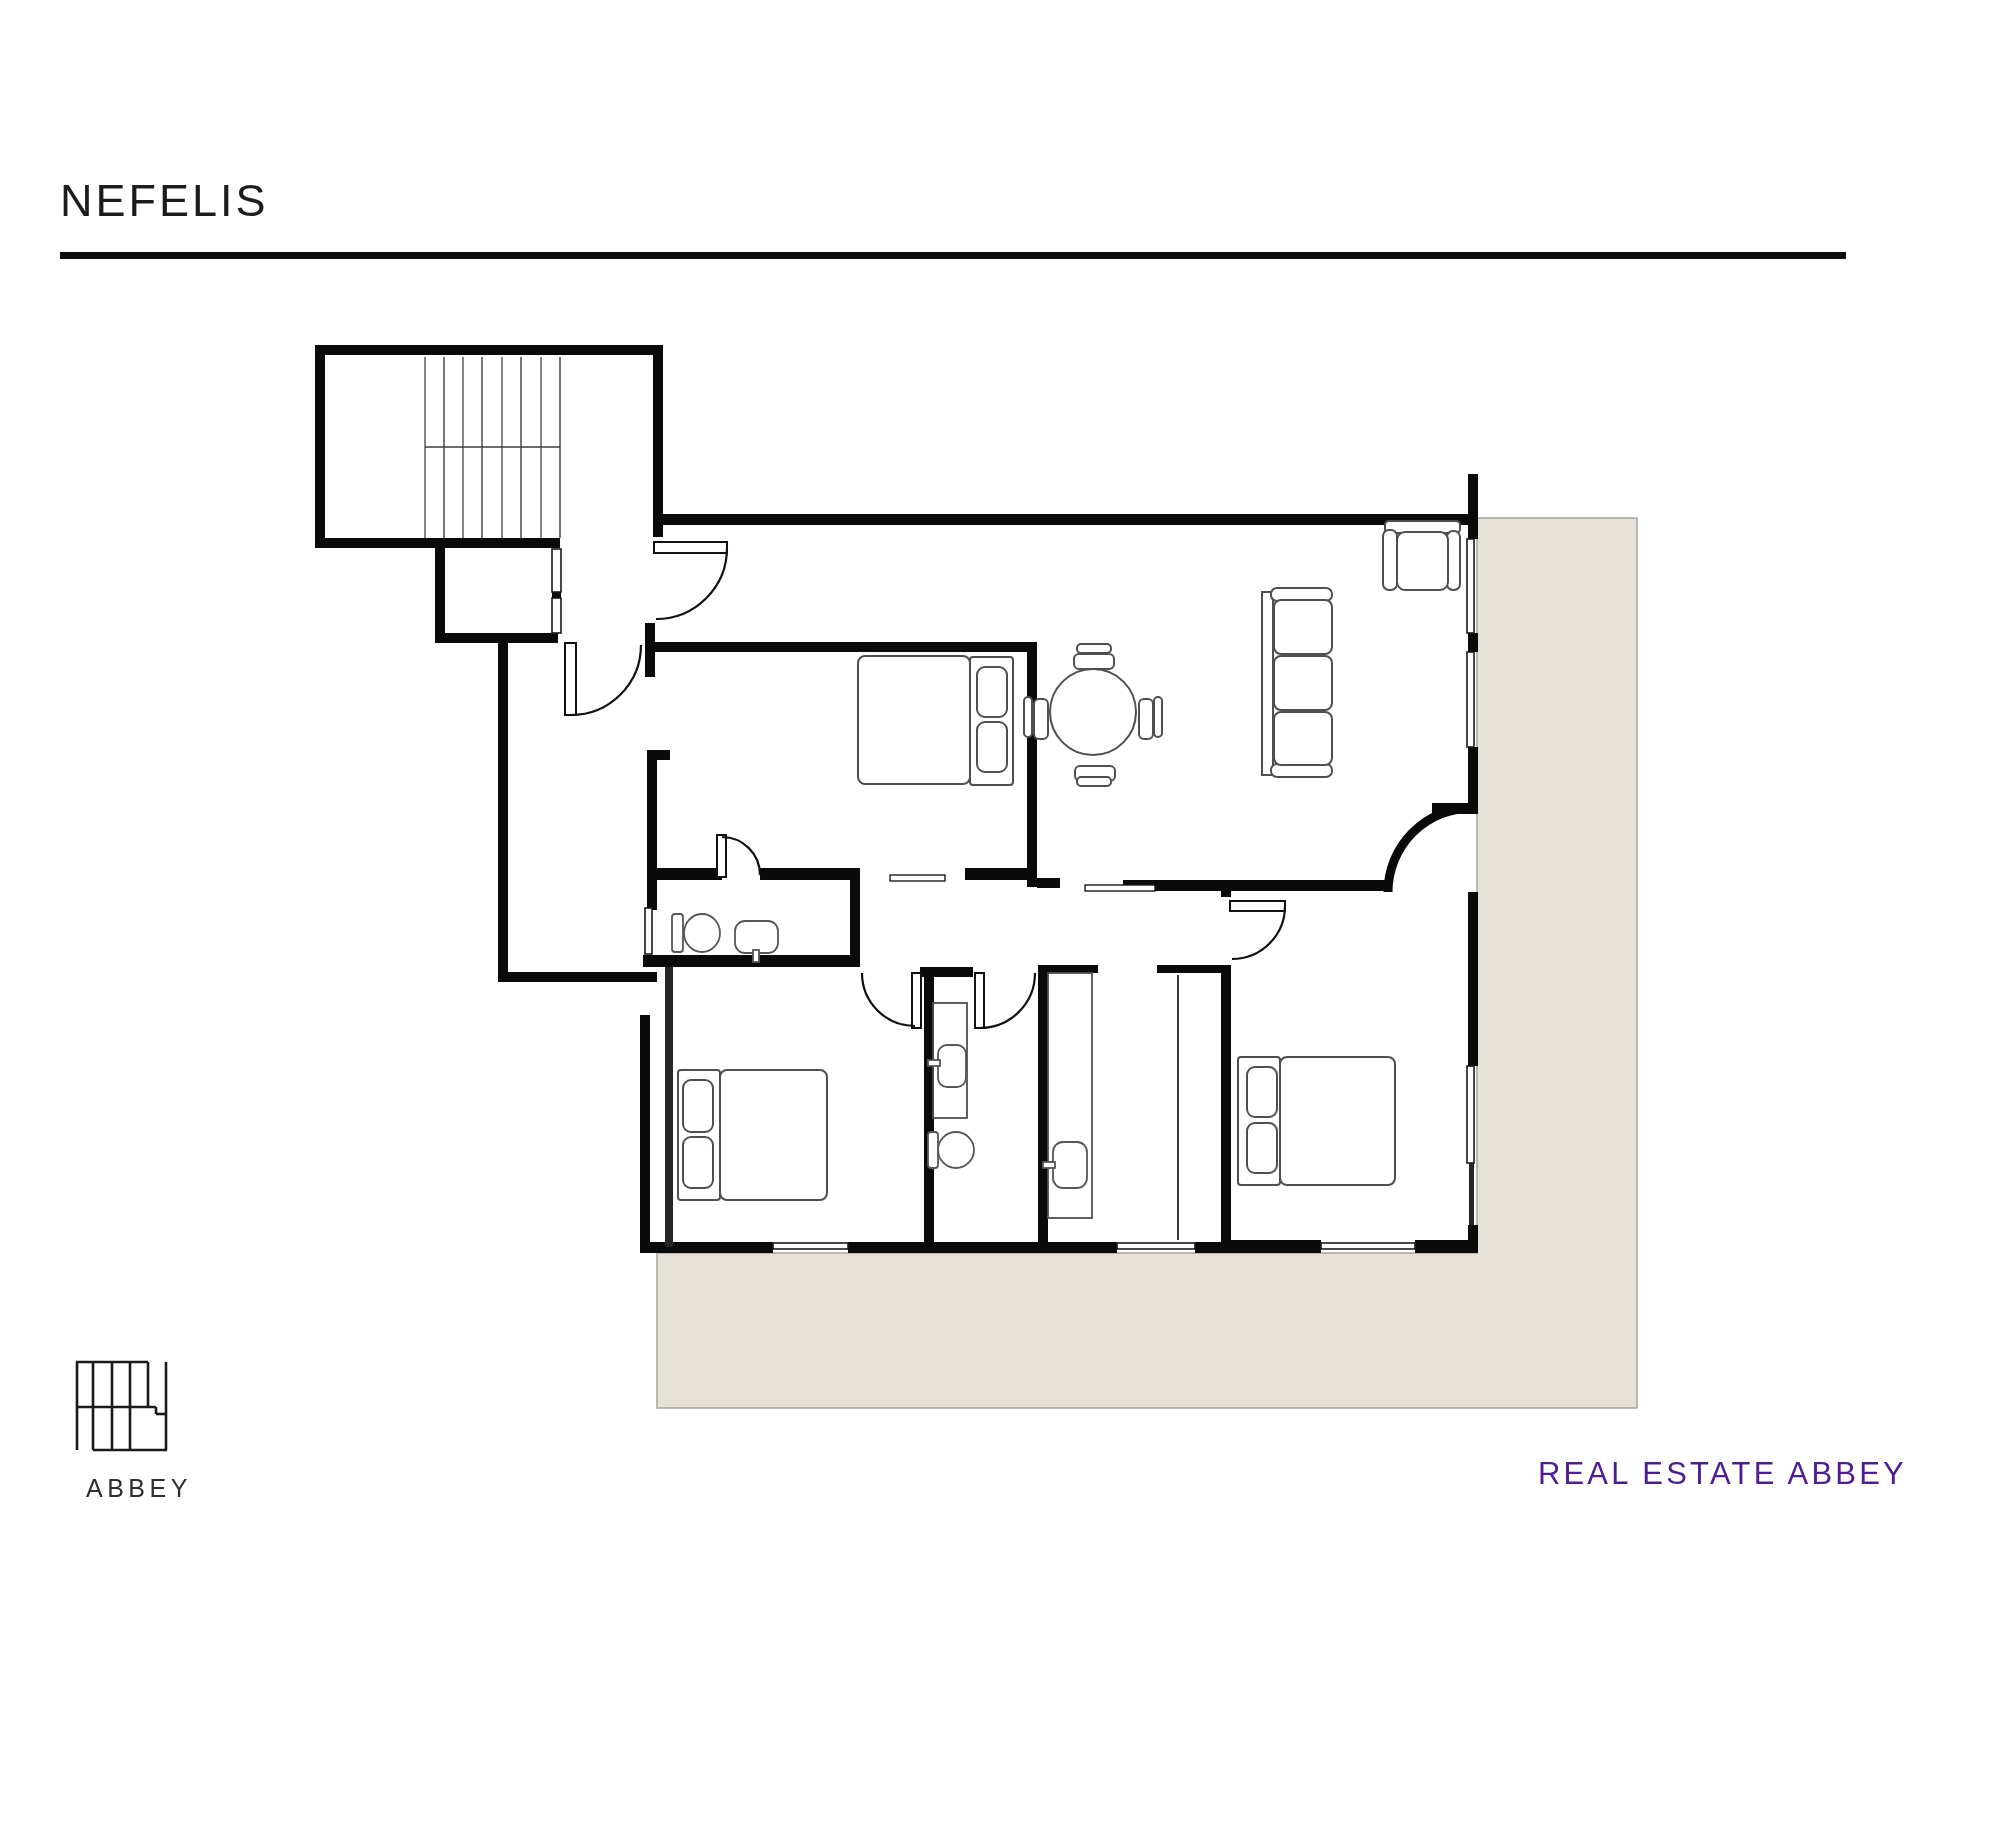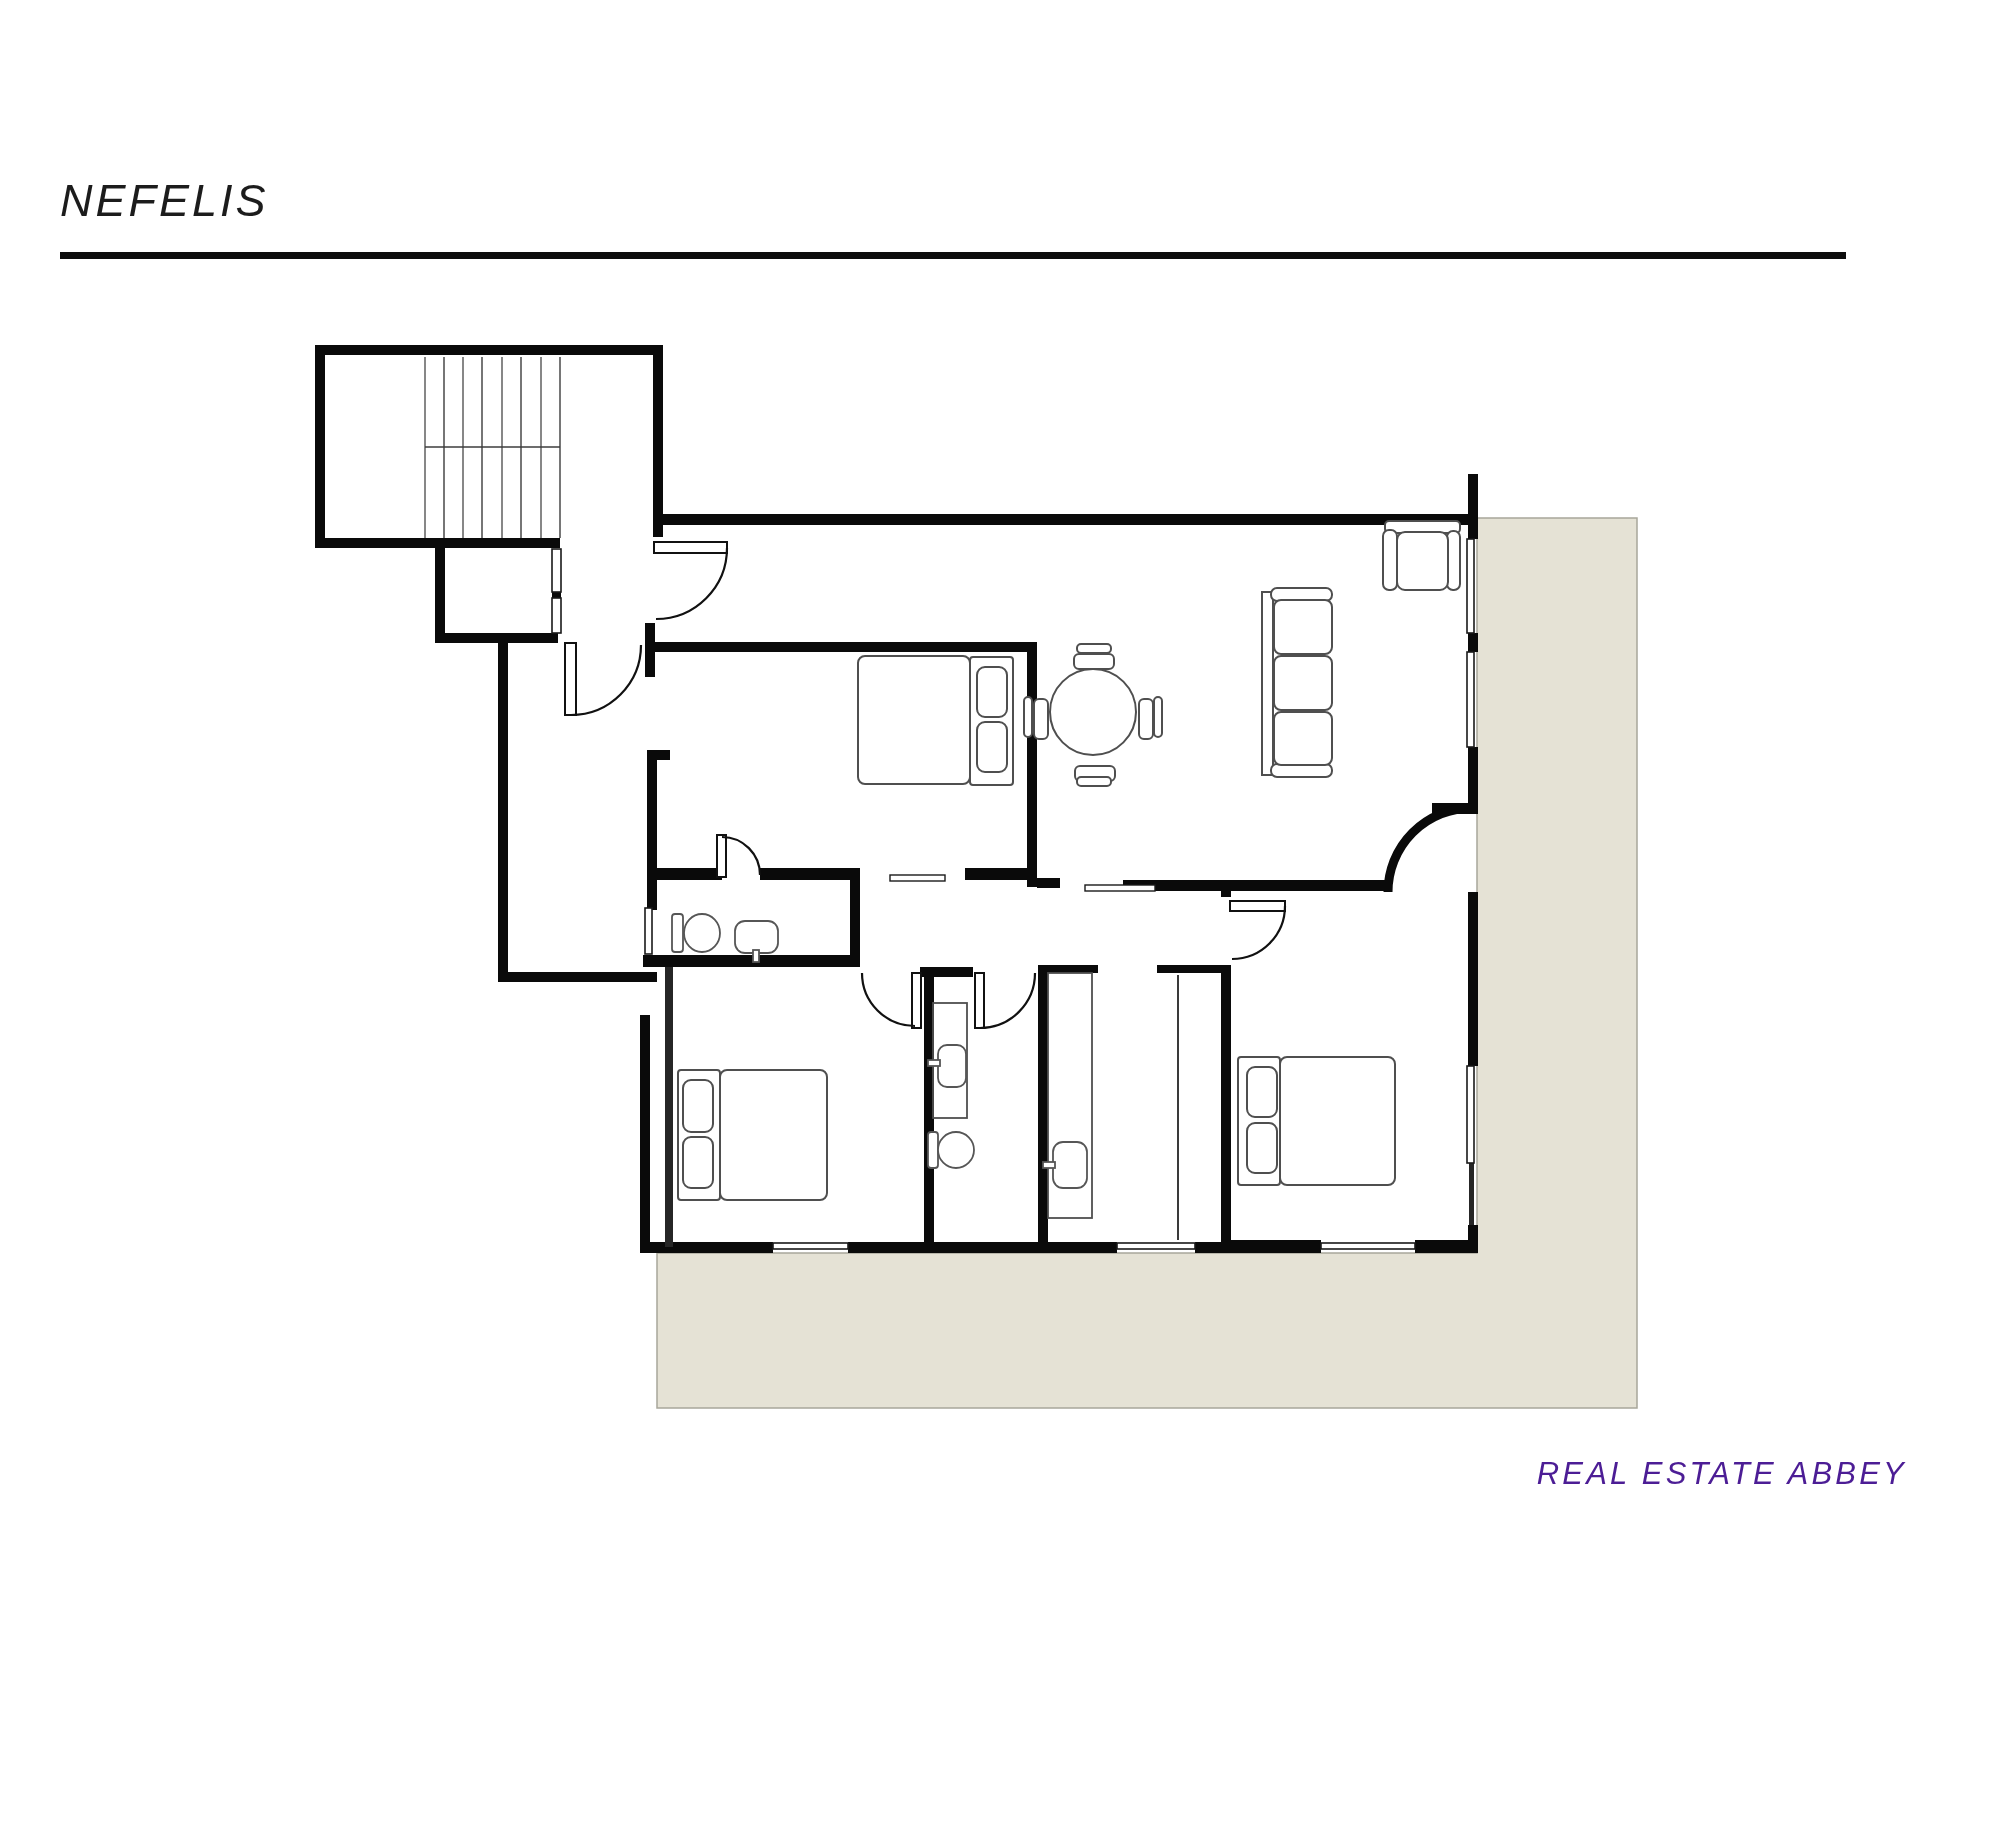--- a/index.html
+++ b/index.html
@@ -2,21 +2,20 @@
 <html><head>
 <meta charset="utf-8">
 <style>
   html,body{margin:0;padding:0;background:#ffffff;}
   .canvas{
     position:relative;
     width:2000px;height:1828px;
     background:#ffffff;
     font-family:"Liberation Sans", sans-serif;
     overflow:hidden;
-    font-style:italic;
   }
   .page-title{
     position:absolute;left:60px;top:178px;
     font-size:45px;font-weight:300;letter-spacing:3px;
     color:#1c1c1c;margin:0;line-height:1;
   }
   .title-divider{
     position:absolute;left:60px;top:252px;
     width:1786px;height:7px;background:#0d0d0d;
   }
@@ -246,16 +245,34 @@
     </g>
 
     <g>
       <rect class="furn" x="1238" y="1057" width="42" height="128" rx="3"></rect>
       <rect class="furn" x="1247" y="1067" width="30" height="50" rx="8"></rect>
       <rect class="furn" x="1247" y="1123" width="30" height="50" rx="8"></rect>
       <rect class="furn" x="1280" y="1057" width="115" height="128" rx="7"></rect>
     </g>
   </svg>
 
+  <div class="logo-block">
+    <svg width="120" height="105" viewBox="80 1358 120 105" xmlns="http://www.w3.org/2000/svg">
+      <g stroke="#1a1a1a" stroke-width="2.6" fill="none">
+        <line x1="87" y1="1365" x2="87" y2="1453"></line>
+        <line x1="103" y1="1365" x2="103" y2="1453"></line>
+        <line x1="122" y1="1365" x2="122" y2="1453"></line>
+        <line x1="140" y1="1365" x2="140" y2="1453"></line>
+        <line x1="158" y1="1365" x2="158" y2="1410"></line>
+        <line x1="176" y1="1365" x2="176" y2="1453"></line>
+        <line x1="86" y1="1365" x2="158" y2="1365"></line>
+        <line x1="86" y1="1410" x2="166" y2="1410"></line>
+        <line x1="166" y1="1410" x2="166" y2="1417"></line>
+        <line x1="166" y1="1417" x2="176" y2="1417"></line>
+        <line x1="103" y1="1453" x2="177" y2="1453"></line>
+      </g>
+    </svg>
+    <span class="logo-label">ABBEY</span>
+  </div>
 
   <div class="agency">REAL ESTATE ABBEY</div>
 
 </div>
 
 </body></html>

